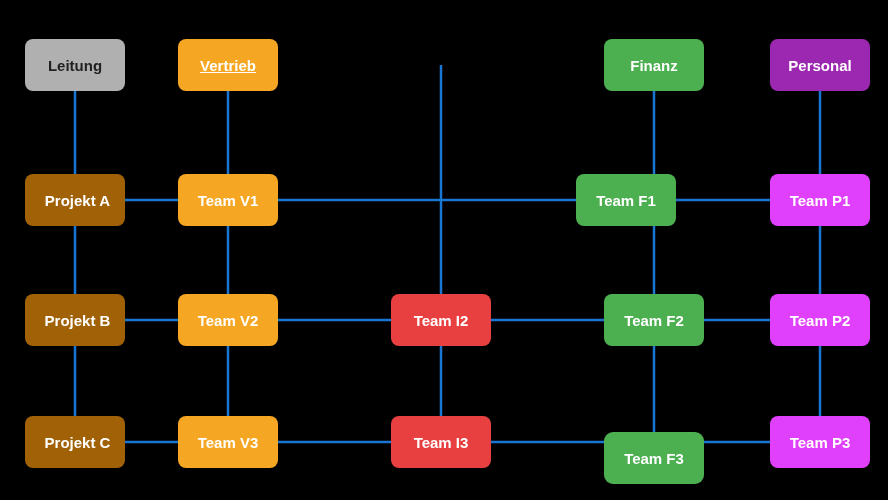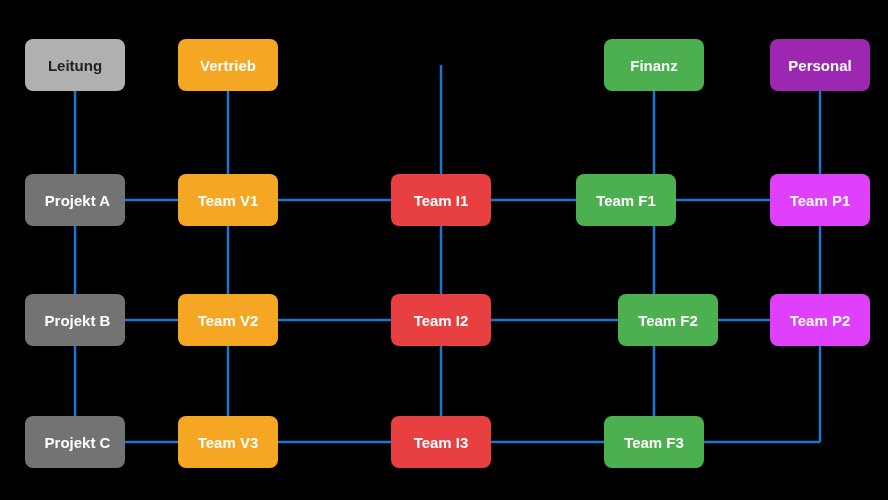--- a/index.html
+++ b/index.html
@@ -36,48 +36,48 @@
       padding: 6px 10px;
       min-width: 100px;
       min-height: 52px;
       transform: translate(-50%, -50%);
     }
     .node.gray { background: #b0b0b0; color: #222; }
     .node.orange { background: #f5a623; }
     .node.red { background: #e84040; }
     .node.green { background: #4caf50; }
     .node.purple { background: #9c27b0; }
-    .node.blue { background: #737373; padding-left: 15px; }
+    .node.blue { background: #a16207; padding-left: 15px; }
     .node.pink { background: #e040fb; }
   </style>
 </head>
 <body>
 
 <div id="chart-container">
   <svg id="lines">
       <line x1="75" y1="65" x2="75" y2="442" stroke="#1976d2" stroke-width="2.5"></line>
       <line x1="228" y1="65" x2="228" y2="442" stroke="#1976d2" stroke-width="2.5"></line>
       <line x1="441" y1="65" x2="441" y2="442" stroke="#1976d2" stroke-width="2.5"></line>
       <line x1="654" y1="65" x2="654" y2="442" stroke="#1976d2" stroke-width="2.5"></line>
       <line x1="820" y1="65" x2="820" y2="442" stroke="#1976d2" stroke-width="2.5"></line>
       <line x1="75" y1="200" x2="820" y2="200" stroke="#1976d2" stroke-width="2.5"></line>
       <line x1="75" y1="320" x2="820" y2="320" stroke="#1976d2" stroke-width="2.5"></line>
       <line x1="75" y1="442" x2="820" y2="442" stroke="#1976d2" stroke-width="2.5"></line>
     </svg>
 <div class="node gray" style="left: 75px; top: 65px;">Leitung</div>
-    <div class="node orange" style="left: 228px; top: 65px;">Vertrieb</div>
+    <div class="node orange" style="left: 228px; top: 65px; text-decoration: underline;">Vertrieb</div>
     <div class="node purple" style="left: 820px; top: 65px;">Personal</div>
     <div class="node green" style="left: 654px; top: 65px;">Finanz</div>
     <div class="node blue" style="left: 75px; top: 200px;">Projekt A</div>
     <div class="node orange" style="left: 228px; top: 200px;">Team V1</div>
-    <div class="node red" style="left: 441px; top: 200px;">Team I1</div>
     <div class="node green" style="left: 626px; top: 200px;">Team F1</div>
     <div class="node pink" style="left: 820px; top: 200px;">Team P1</div>
     <div class="node blue" style="left: 75px; top: 320px;">Projekt B</div>
     <div class="node orange" style="left: 228px; top: 320px;">Team V2</div>
     <div class="node red" style="left: 441px; top: 320px;">Team I2</div>
-    <div class="node green" style="left: 668px; top: 320px;">Team F2</div>
+    <div class="node green" style="left: 654px; top: 320px;">Team F2</div>
     <div class="node pink" style="left: 820px; top: 320px;">Team P2</div>
     <div class="node blue" style="left: 75px; top: 442px;">Projekt C</div>
     <div class="node orange" style="left: 228px; top: 442px;">Team V3</div>
     <div class="node red" style="left: 441px; top: 442px;">Team I3</div>
-    <div class="node green" style="left: 654px; top: 442px;">Team F3</div>
+    <div class="node green" style="left: 654px; top: 458px; border-radius: 9px;">Team F3</div>
+    <div class="node pink" style="left: 820px; top: 442px;">Team P3</div>
   </div>
 
 </body></html>

